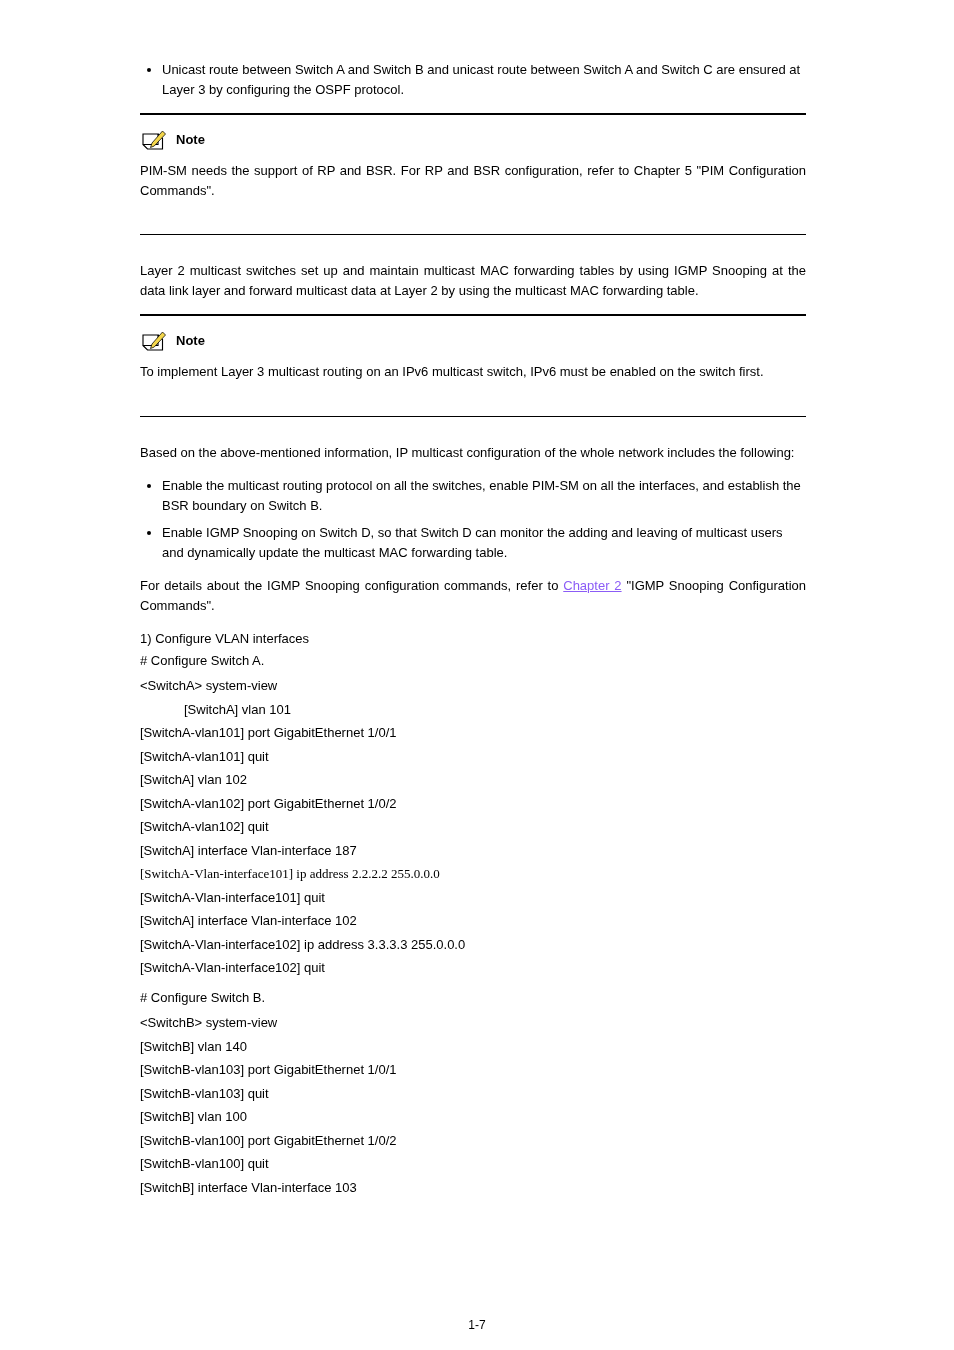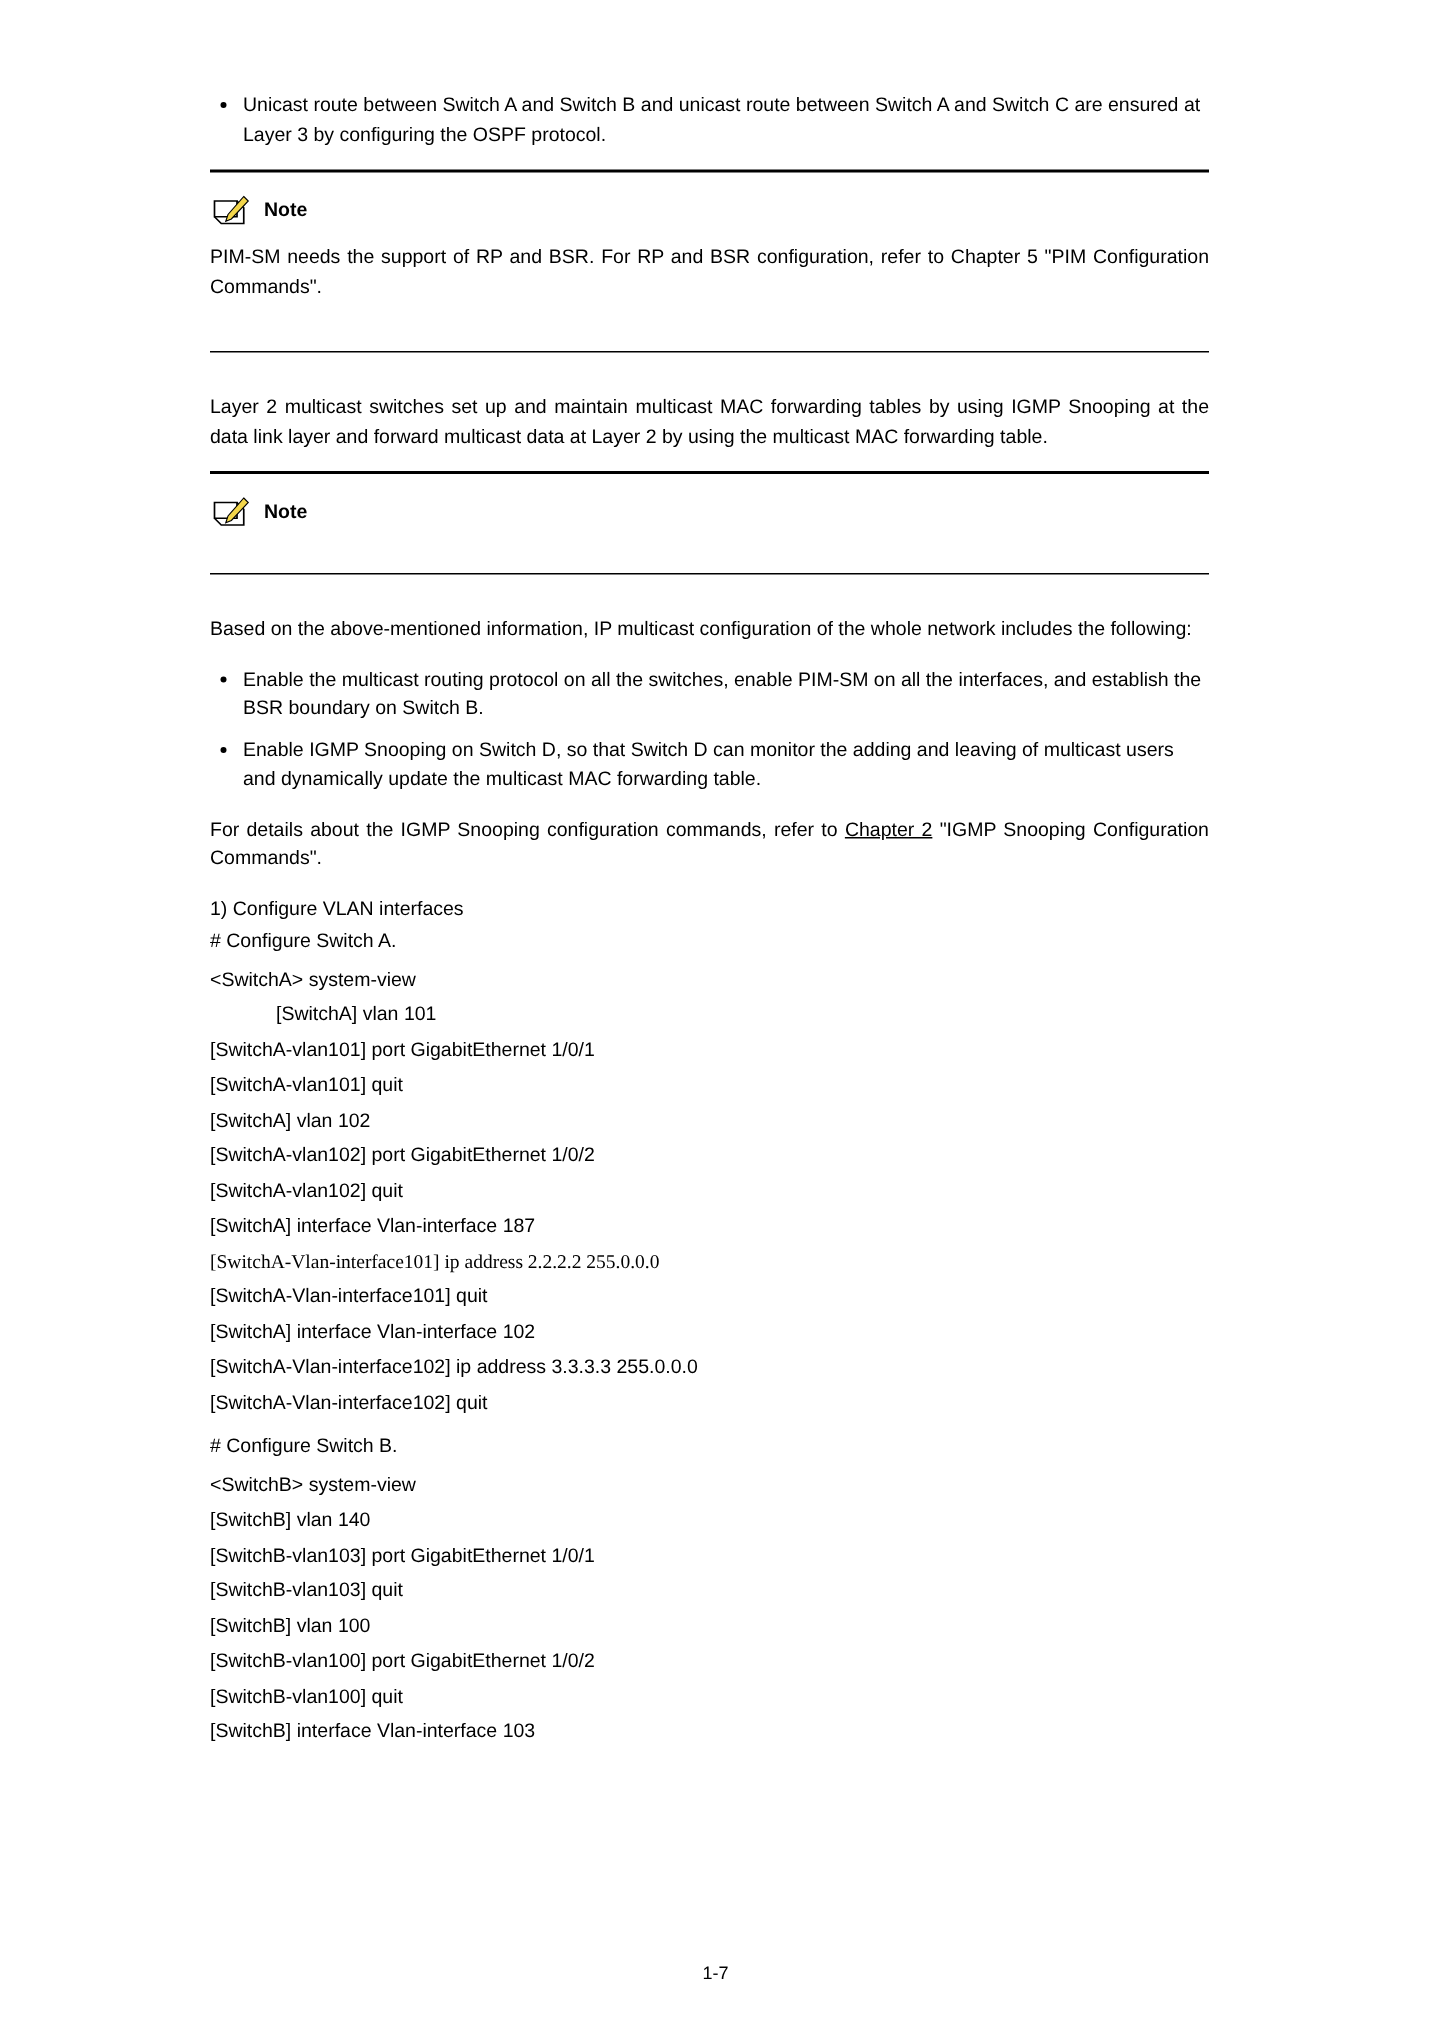--- a/index.html
+++ b/index.html
@@ -47,26 +47,26 @@
     font-weight: bold;
     font-size: 13px;
   }
   .note-icon {
     width: 30px;
     height: 22px;
     display: inline-block;
   }
   .bold { font-weight: bold; }
   a.linkish {
-    color: #000000;
+    color: #8b5cf6;
     text-decoration: underline;
   }
   .page-num {
     position: absolute;
-    bottom: 26px;
+    bottom: 16px;
     left: 0;
     width: 954px;
     text-align: center;
     font-size: 12px;
   }
 </style>
 </head>
 <body>
 
 <div class="page">
@@ -95,20 +95,21 @@
     <div class="note-head">
       <span class="note-icon">
         <svg viewBox="0 0 40 28" width="30" height="22">
           <path d="M4 20 L24 20 L24 6 L4 6 Z" fill="#fff" stroke="#000" stroke-width="1.5"></path>
           <path d="M4 20 L10 26 L30 26 L30 12 L24 6" fill="none" stroke="#000" stroke-width="1.5"></path>
           <path d="M30 2 L34 6 L19 22 L14 24 L16 18 Z" fill="#f3d64b" stroke="#000" stroke-width="1"></path>
         </svg>
       </span>
       <span class="label">Note</span>
     </div>
+    <div class="para">To implement Layer 3 multicast routing on an IPv6 multicast switch, IPv6 must be enabled on the switch first.</div>
   </div>
 
   <p class="para">Based on the above-mentioned information, IP multicast configuration of the whole network includes the following:</p>
 
   <ul class="bullets">
     <li>Enable the multicast routing protocol on all the switches, enable PIM-SM on all the interfaces, and establish the BSR boundary on Switch B.</li>
     <li>Enable IGMP Snooping on Switch D, so that Switch D can monitor the adding and leaving of multicast users and dynamically update the multicast MAC forwarding table.</li>
   </ul>
 
   <p class="para">

